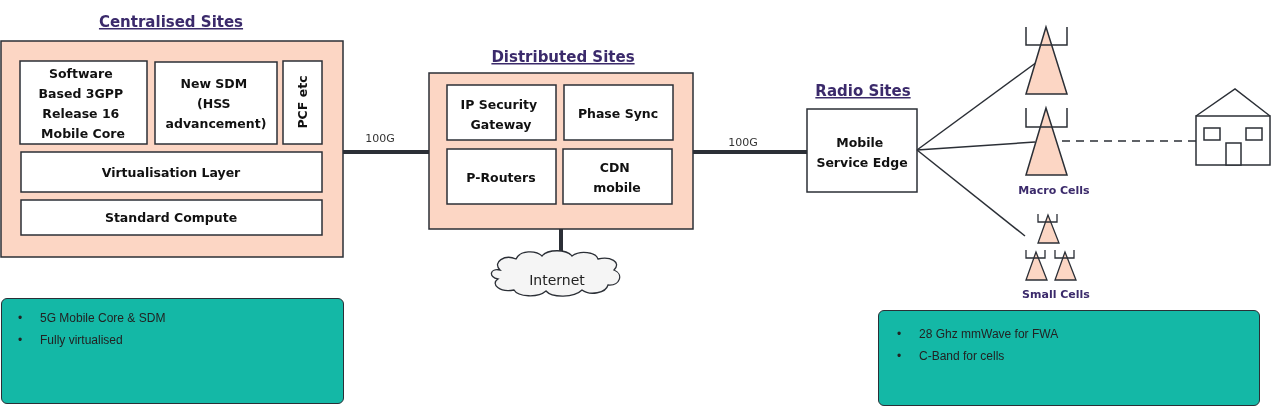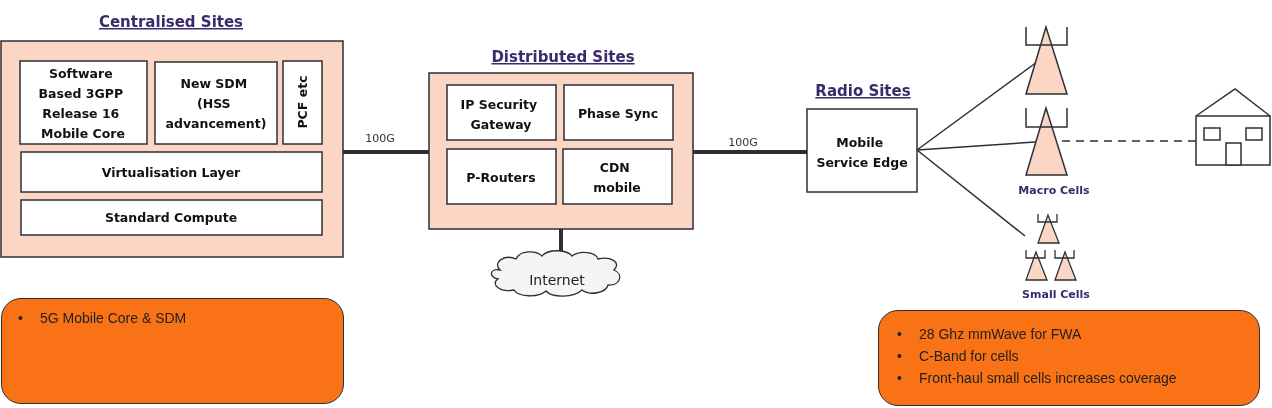--- a/index.html
+++ b/index.html
@@ -3,21 +3,21 @@
 <meta charset="utf-8">
 <style>
   html, body { margin: 0; padding: 0; background: #ffffff; }
   body { width: 1272px; height: 408px; position: relative; overflow: hidden; font-family: "Liberation Sans", sans-serif; }
   svg { position: absolute; left: 0; top: 0; }
   .title { font-family: "DejaVu Sans", sans-serif; font-weight: bold; font-size: 15px; fill: #3b2a6b; text-decoration: underline; }
   .boxtext { font-family: "DejaVu Sans", sans-serif; font-weight: bold; font-size: 12.5px; fill: #111; }
   .label { font-family: "DejaVu Sans", sans-serif; font-size: 11px; fill: #333; }
   .cell-label { font-family: "DejaVu Sans", sans-serif; font-weight: bold; font-size: 11px; fill: #3b2a6b; }
   .cloudtext { font-family: "DejaVu Sans", sans-serif; font-size: 14px; fill: #222; }
-  .note { position: absolute; background: #f97316; border: 1.5px solid #2b2f36; border-radius: 20px; box-sizing: border-box; font-family: "Liberation Sans", sans-serif; font-size: 14px; color: #222; }
+  .note { position: absolute; background: #14b8a6; border: 1.5px solid #2b2f36; border-radius: 6px; box-sizing: border-box; font-family: "Liberation Sans", sans-serif; font-size: 12px; color: #222; }
   .note ul { margin: 0; padding: 0; list-style: none; }
   .note li { position: relative; padding-left: 28px; line-height: 22px; }
   .note li::before { content: "•"; position: absolute; left: 6px; }
   #note-left { left: 1px; top: 298px; width: 343px; height: 106px; padding: 8px 10px; }
   #note-right { left: 878px; top: 310px; width: 382px; height: 96px; padding: 12px 12px; }
 </style>
 </head>
 <body>
 
 <svg width="1272" height="408" viewBox="0 0 1272 408">
@@ -113,22 +113,22 @@
   <g>
     <polygon points="1065,252 1055,280 1076,280" fill="#fcd6c4" stroke="#2b2f36" stroke-width="1.3"></polygon>
     <polyline points="1055,250 1055,258 1074,258 1074,250" fill="none" stroke="#2b2f36" stroke-width="1.3"></polyline>
   </g>
   <text class="cell-label" x="1056" y="298" text-anchor="middle">Small Cells</text>
 </svg>
 
 <div class="note" id="note-left">
   <ul>
     <li>5G Mobile  Core &amp; SDM</li>
+    <li>Fully virtualised</li>
   </ul>
 </div>
 
 <div class="note" id="note-right">
   <ul>
     <li>28 Ghz mmWave for FWA</li>
     <li>C-Band for cells</li>
-    <li>Front-haul small cells increases coverage</li>
   </ul>
 </div>
 
 </body></html>

